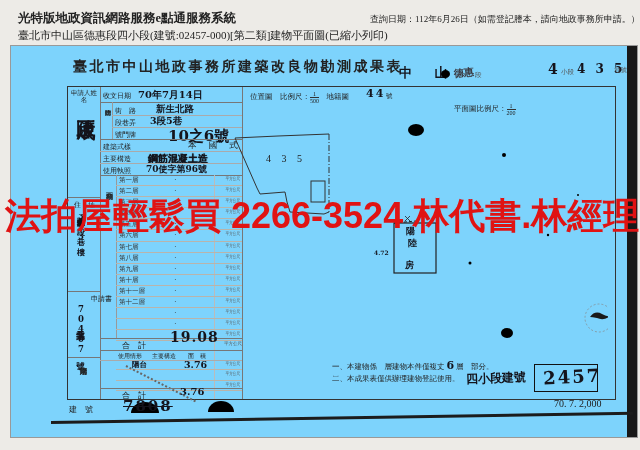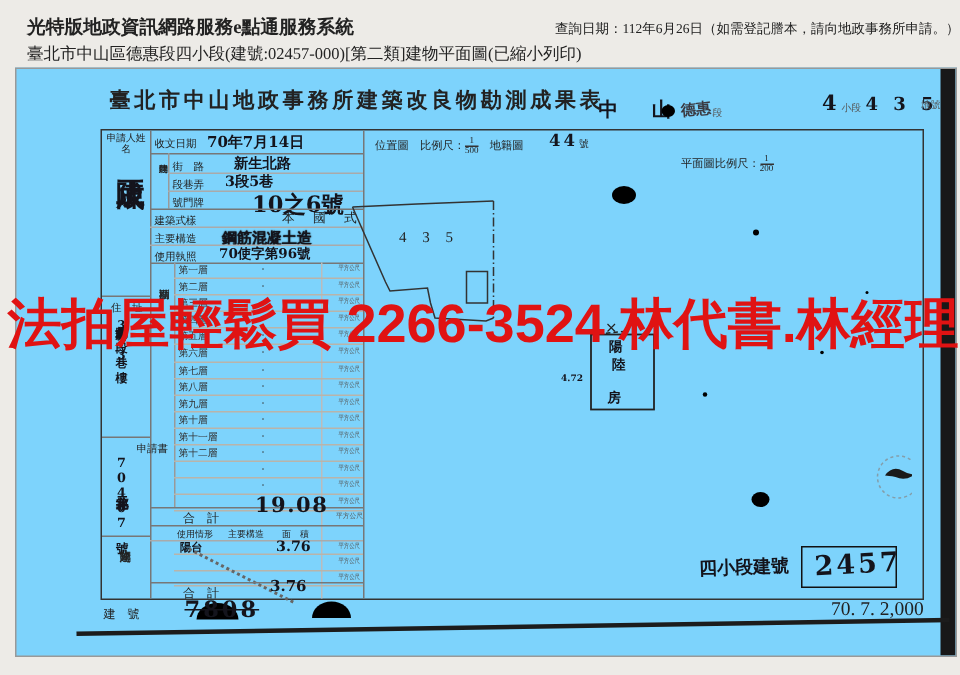--- a/index.html
+++ b/index.html
@@ -11,21 +11,21 @@
   .nowrap{white-space:nowrap;}
   .hl{position:absolute;border-top:1px solid #555;height:0;}
   .vl{position:absolute;border-left:1px solid #555;width:0;}
   .frac{display:inline-block;text-align:center;vertical-align:middle;font-size:6px;line-height:6px;}
   .frac .den{border-top:1px solid #333;display:block;}
   .floor-row{height:10.1px;border-bottom:1px solid #b9b4aa;position:relative;}
   .floor-row .lbl{position:absolute;left:3px;top:1px;font-size:6.5px;color:#333;}
   .floor-row .dot{position:absolute;left:58px;top:0px;font-size:8px;color:#333;}
   .floor-row .unit{position:absolute;right:2px;top:1px;font-size:4.5px;color:#555;transform:scaleX(.8);transform-origin:right;}
   .annex-row{height:9.4px;border-bottom:1px solid #b9b4aa;position:relative;}
-  .annex-row .use{position:absolute;left:4px;top:0px;font-size:7.5px;font-family:Liberation Mono, monospace;}
+  .annex-row .use{position:absolute;left:16px;top:0px;font-size:7.5px;font-family:Liberation Mono, monospace;}
   .annex-row .area{position:absolute;left:68px;top:-1px;font-size:9.5px;}
   .annex-row .unit{position:absolute;right:2px;top:1px;font-size:4.5px;color:#555;transform:scaleX(.8);transform-origin:right;}
   .watermark{font-family:"Liberation Sans",sans-serif;font-weight:900;font-size:36px;letter-spacing:0px;white-space:nowrap;z-index:60;}
 </style>
 </head>
 <body>
 
 <div class="abs p nowrap" style="left:18px;top:10px;font-size:12.5px;font-weight:700;">光特版地政資訊網路服務e點通服務系統</div>
 <div class="abs p nowrap" style="left:370px;top:13px;font-size:9px;">查詢日期：112年6月26日（如需登記謄本，請向地政事務所申請。）</div>
 <div class="abs p nowrap" style="left:18px;top:28px;font-size:11px;">臺北市中山區德惠段四小段(建號:02457-000)[第二類]建物平面圖(已縮小列印)</div>
@@ -244,25 +244,27 @@
           <path d="M372,202 q5,-7 12,-3 q5,3 8,2 q-6,5 -13,2 q-5,-1 -7,-1" fill="#1a1a1a"></path>
         </g>
       </svg>
       <div class="abs p nowrap" style="left:48px;top:38px;font-size:10px;letter-spacing:4px;">4 3 5</div>
       <div class="abs h" style="left:188px;top:110px;font-size:9px;">陽</div>
       <div class="abs h" style="left:190px;top:122px;font-size:9px;">陸</div>
       <div class="abs h" style="left:187px;top:144px;font-size:9px;">房</div>
       <div class="abs h" style="left:156px;top:134px;font-size:6px;">4.72</div>
     </div>
 
+    <div class="abs p nowrap" style="left:264px;top:272px;font-size:7.5px;"><span>一、本建物係</span>　<span>層建物本件僅複丈</span> <span class="h" style="font-size:11px;">6</span> <span>層</span>　<span>部分。</span></div>
+    <div class="abs p nowrap" style="left:264px;top:287px;font-size:7.5px;">二、本成果表僅供辦理建物登記使用。</div>
 
     <div class="abs h nowrap" style="left:398px;top:283px;font-size:12px;transform:rotate(-2deg);">四小段建號</div>
     <div class="abs" style="left:466px;top:277px;width:62px;height:26px;border:1.5px solid #111;">
         <span class="h" style="position:absolute;left:8px;top:1px;font-size:18px;letter-spacing:2px;transform:rotate(-3deg);display:inline-block;">2457</span>
       </div>
   </div>
 
   <div class="abs p" style="left:58px;top:358px;font-size:8px;">建　號</div>
   <div class="abs h" style="left:112px;top:351px;font-size:15px;letter-spacing:2px;text-decoration:line-through;">7808</div>
-  <div class="abs p nowrap" style="left:543px;top:352px;font-size:13px;">70. 7. 2,000</div>
+  <div class="abs p nowrap" style="left:543px;top:352px;font-size:10px;">70. 7. 2,000</div>
 </div>
 
 <div class="abs watermark" style="left: 5px; top: 192px; color: rgb(224, 19, 19);">法拍屋輕鬆買  2266-3524  林代書.林經理</div>
 
 </body></html>

